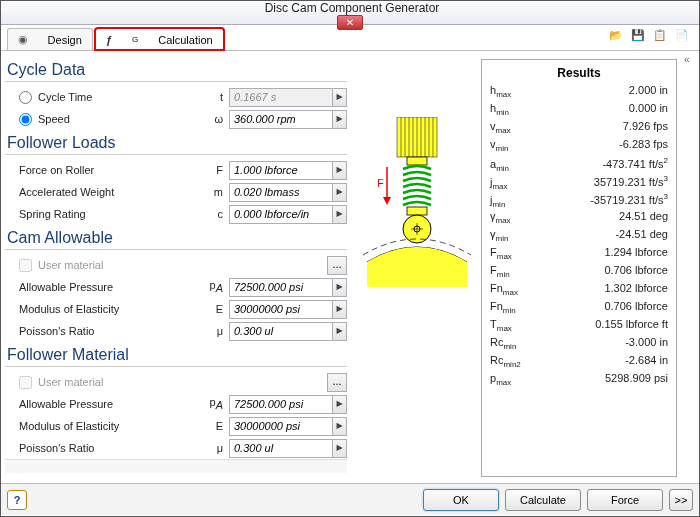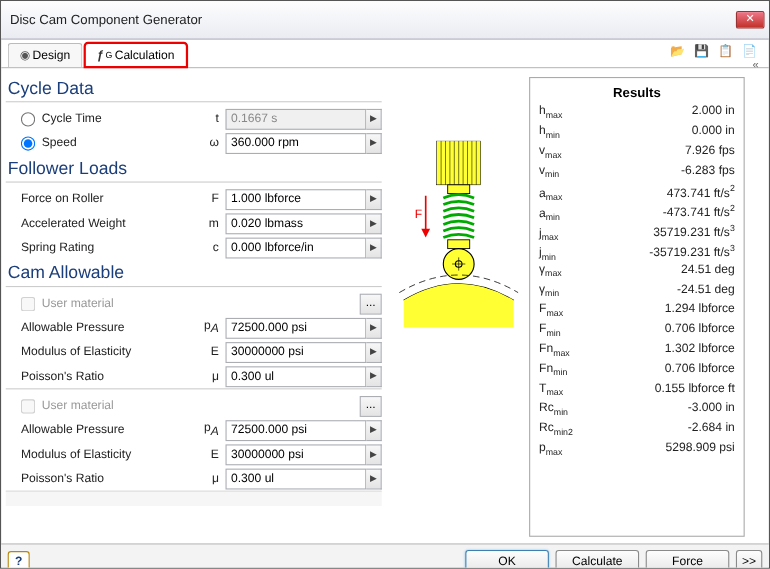--- a/index.html
+++ b/index.html
@@ -1,36 +1,36 @@
 <!DOCTYPE html>
 <html><head>
 <meta charset="utf-8">
 <style>
 * { box-sizing: border-box; margin: 0; padding: 0; font-family: "Segoe UI", Tahoma, sans-serif; font-size: 11px; }
 body { background: #fff; width: 700px; height: 517px; overflow: hidden; border: 1px solid #555; }
-.titlebar { height: 35px; background: linear-gradient(#fdfdfe,#e9ecf2); border-bottom: 1px solid #aab; display: flex; align-items: center; padding: 0 4px; }
+.titlebar { height: 24px; background: linear-gradient(#fdfdfe,#e9ecf2); border-bottom: 1px solid #aab; display: flex; align-items: center; padding: 0 4px; flex-direction: column; }
 .titlebar .text { flex: 1; font-size: 12px; color: #222; padding-left: 4px; }
 .titlebar .close { width: 26px; height: 16px; background: linear-gradient(#e78,#c13028); border: 1px solid #933; border-radius: 2px; color: #fff; text-align: center; line-height: 13px; font-size: 10px; cursor: pointer; }
 .tabrow { height: 26px; display: flex; align-items: flex-end; padding: 2px 6px 0 6px; border-bottom: 1px solid #bbb; position: relative; }
-.tab { display: flex; align-items: center; gap: 2px; padding: 3px 10px; border: 1px solid #bbb; border-bottom: none; background: #f7f7f7; border-radius: 3px 3px 0 0; margin-right: 2px; cursor: pointer; height: 22px; }
+.tab { display: flex; align-items: center; gap: 20px; padding: 3px 10px; border: 1px solid #bbb; border-bottom: none; background: #f7f7f7; border-radius: 3px 3px 0 0; margin-right: 2px; cursor: pointer; height: 22px; }
 .tab.active { background: #fff; }
 .tab.hl { outline: 2px solid #e00; outline-offset: -1px; }
 .tb-icons { position: absolute; right: 8px; top: 4px; display: flex; gap: 6px; }
 .tb-icons span { width: 16px; height: 16px; display: inline-block; cursor: pointer; }
 .content { display: flex; height: 432px; padding: 6px 4px 0 4px; }
 .leftcol { width: 348px; overflow-y: auto; padding-right: 6px; }
 .midcol { flex: 1; display: flex; align-items: flex-start; justify-content: center; padding-top: 60px; }
 .rightcol { width: 196px; border: 1px solid #aaa; margin: 2px 18px 6px 0; background: #fff; padding: 4px 8px; overflow-y: auto; }
 .expand-stub { position: absolute; right: 6px; top: 54px; width: 10px; height: 10px; color: #666; font-size: 10px; }
 .group-title { color: #1a3e7a; font-size: 16px; padding: 4px 0 2px 2px; }
 .group-line { border-bottom: 1px solid #ccc; margin-bottom: 4px; }
 .row { display: flex; align-items: center; height: 22px; padding-left: 14px; }
 .row .lbl { flex: 1; color: #222; }
 .row .sym { width: 24px; text-align: right; padding-right: 6px; color: #222; }
-.row .fld { width: 128px; height: 19px; border: 1px solid #abadb3; background: #fff; padding: 1px 4px; display: flex; align-items: center; }
+.row .fld { width: 104px; height: 19px; border: 1px solid #abadb3; background: #fff; padding: 1px 4px; display: flex; align-items: center; font-style: italic; }
 .row .fld.dis { background: #f0f0f0; color: #888; }
 .row .arrow { width: 14px; height: 19px; border: 1px solid #abadb3; border-left: none; background: linear-gradient(#f7f7f7,#e4e4e4); text-align: center; line-height: 16px; color: #444; font-size: 8px; cursor: pointer; }
 .row .dots { width: 20px; height: 19px; border: 1px solid #abadb3; background: linear-gradient(#f7f7f7,#e4e4e4); text-align: center; line-height: 15px; margin-left: 4px; cursor: pointer; }
 .radio, .chk { width: 13px; height: 13px; margin-right: 6px; cursor: pointer; }
 .chk[disabled] { cursor: default; }
 .results-title { font-weight: bold; font-size: 12px; text-align: center; padding: 2px 0 4px; }
 .res-row { display: flex; justify-content: space-between; height: 18px; align-items: baseline; }
 .res-row .k { color: #222; }
 .res-row .k sub { font-size: 8px; }
 .res-row .v { color: #222; text-align: center; }
@@ -135,20 +135,21 @@
       <div class="fld">30000000 psi</div>
       <div class="arrow">▶</div>
     </div>
     <div class="row">
       <span class="lbl">Poisson's Ratio</span>
       <span class="sym">μ</span>
       <div class="fld">0.300 ul</div>
       <div class="arrow">▶</div>
     </div>
 
+    <div class="group-title">Follower Material</div>
     <div class="group-line"></div>
     <div class="row">
       <input type="checkbox" class="chk" disabled="" style="">
       <span class="lbl" style="color:#999">User material</span>
       <div class="dots">...</div>
     </div>
     <div class="row">
       <span class="lbl">Allowable Pressure</span>
       <span class="sym"><span>p</span><sub class="sub-x">A</sub></span>
       <div class="fld">72500.000 psi</div>
@@ -218,24 +219,20 @@
         </div>
         <div class="res-row">
           <span class="k">v<sub>max</sub></span>
           <span class="v">7.926 fps</span>
         </div>
         <div class="res-row">
           <span class="k">v<sub>min</sub></span>
           <span class="v">-6.283 fps</span>
         </div>
         <div class="res-row">
-          <span class="k">a<sub>max</sub></span>
-          <span class="v">473.741 ft/s<sup>2</sup></span>
-        </div>
-        <div class="res-row">
           <span class="k">a<sub>min</sub></span>
           <span class="v">-473.741 ft/s<sup>2</sup></span>
         </div>
         <div class="res-row">
           <span class="k">j<sub>max</sub></span>
           <span class="v">35719.231 ft/s<sup>3</sup></span>
         </div>
         <div class="res-row">
           <span class="k">j<sub>min</sub></span>
           <span class="v">-35719.231 ft/s<sup>3</sup></span>

